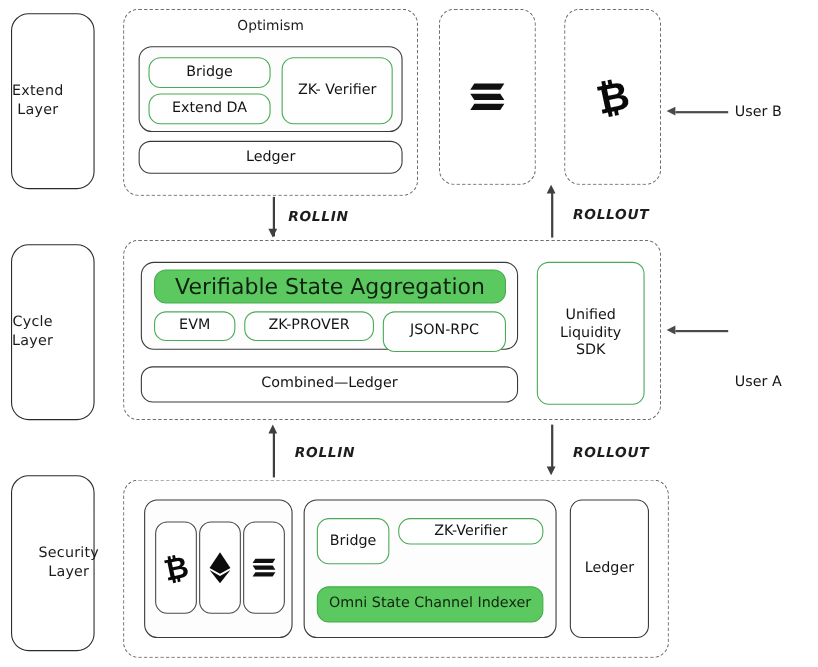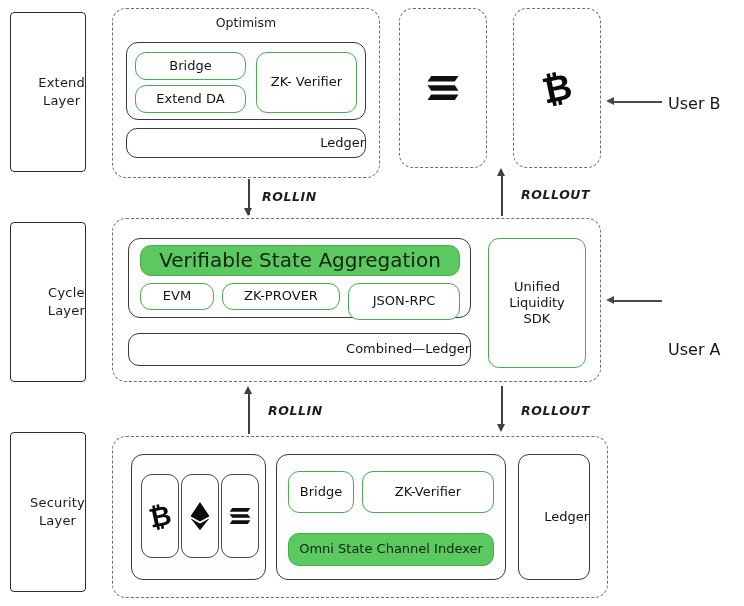--- a/index.html
+++ b/index.html
@@ -15,25 +15,25 @@
     width: 744px;
     height: 606px;
     background: #ffffff;
     overflow: hidden;
   }
   .abs { position: absolute; box-sizing: border-box; }
 
   
   .layer-label {
     border: 1.6px solid #2b2b2b;
-    border-radius: 4px;
+    border-radius: 16px;
     background: #ffffff;
     display: flex;
     align-items: center;
-    justify-content: flex-end;
+    justify-content: flex-start;
     text-align: center;
     line-height: 1.35;
     font-size: 13px;
     color: #1b1b1b;
     letter-spacing: .2px;
   }
   .dashed-zone {
     border: 1.6px dashed #6f6f6f;
     border-radius: 14px;
     background: transparent;
@@ -50,21 +50,20 @@
     display: flex;
     align-items: center;
     justify-content: center;
     text-align: center;
     font-size: 13px;
     color: #141414;
     line-height: 1.25;
   }
   .node.plain {
     border-color: #3a3a3a;
-    justify-content: flex-end;
   }
   .node.filled {
     background: #5bc95f;
     border-color: #45ad4c;
     color: #102310;
   }
   .node.big-text { font-size: 20px; }
 
   .zone-title {
     position: absolute;
@@ -117,21 +116,21 @@
   }
   .flow-label {
     font-size: 12.5px;
     font-style: italic;
     font-weight: bold;
     color: #1d1d1d;
     letter-spacing: .6px;
     white-space: nowrap;
   }
   .user-label {
-    font-size: 16px;
+    font-size: 13px;
     color: #161616;
     white-space: nowrap;
   }
 </style>
 </head>
 <body>
 
 <div id="canvas">
 
   <div class="abs layer-label" style="left:10px; top:12px; width:76px; height:160px;">
@@ -271,21 +270,21 @@
       <path d="M6.2 21.4 L33.5 21.4 L29.8 27.0 L2.5 27.0 Z" fill="#111111"></path>
     </svg>
   </div>
 
   <div class="abs solid-group" style="left:276px; top:454px; width:230px; height:126px;"></div>
 
   <div class="abs node" style="left:288px; top:471px; width:66px; height:42px;">
     <span>Bridge</span>
   </div>
 
-  <div class="abs node" style="left:362px; top:471px; width:132px; height:42px;">
+  <div class="abs node" style="left:362px; top:471px; width:132px; height:24px;">
     <span>ZK-Verifier</span>
   </div>
 
   <div class="abs node filled" style="left:288px; top:533px; width:206px; height:33px;">
     <span>Omni State Channel Indexer</span>
   </div>
 
   <div class="abs node plain" style="left:518px; top:454px; width:72px; height:126px;">
     <span>Ledger</span>
   </div>

